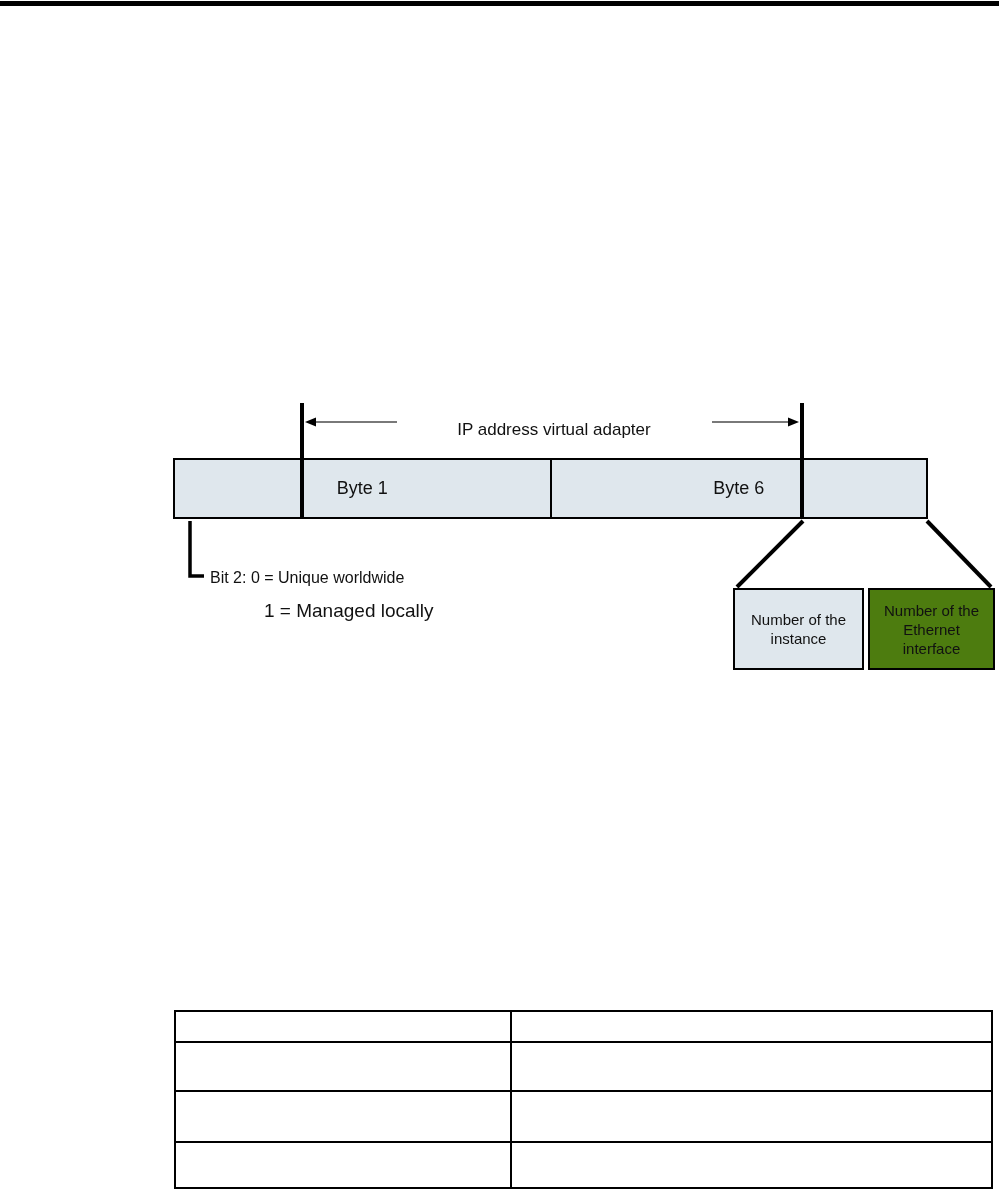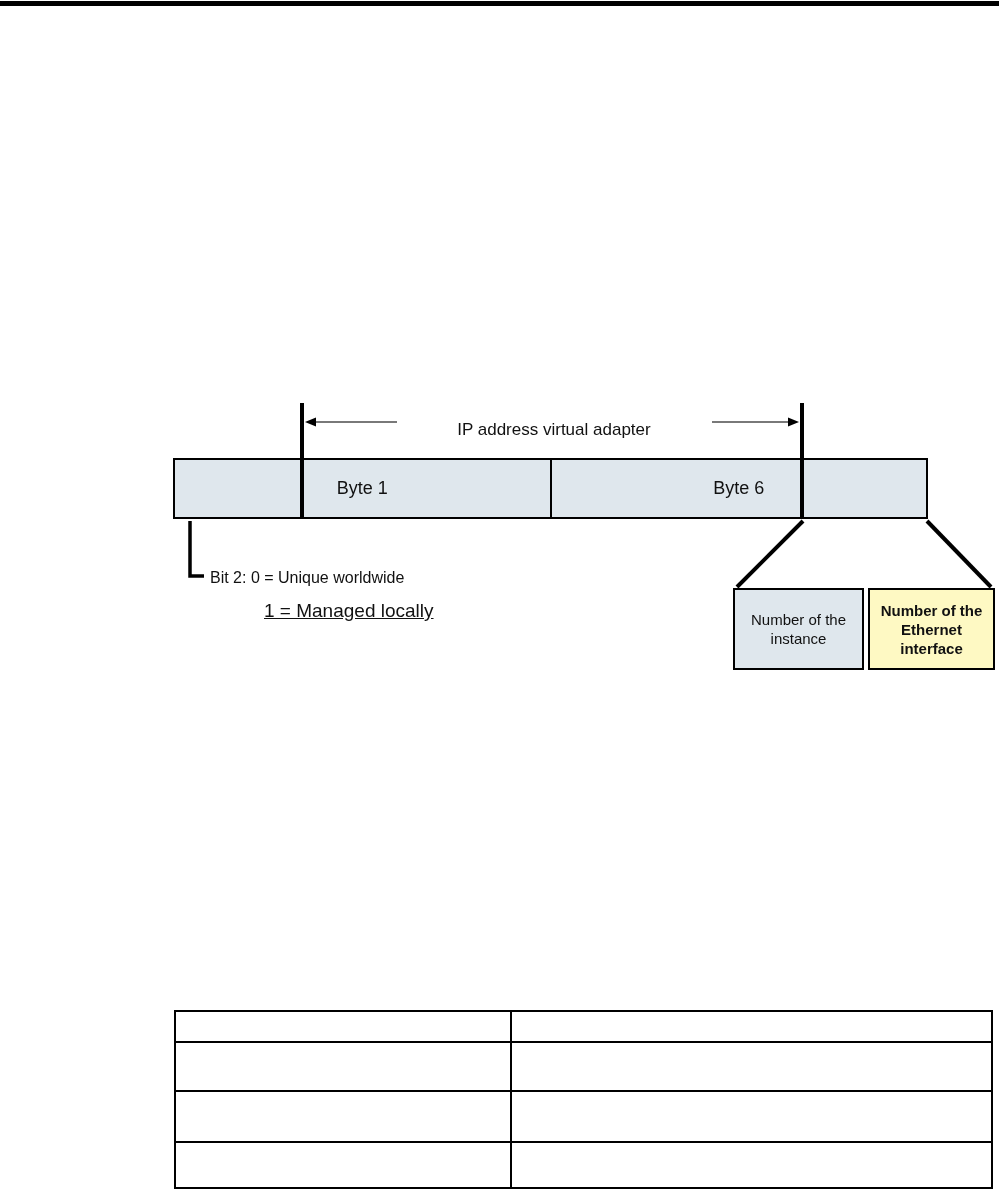--- a/index.html
+++ b/index.html
@@ -24,21 +24,21 @@
     display:flex;background:#dfe7ed;
   }
   .byte-cell{
     flex:1;display:flex;align-items:center;justify-content:center;
     font-size:18px;box-sizing:border-box;
     border-right:2px solid #000;
   }
   .byte-cell:last-child{border-right:none;}
   #overlay-svg{left:0;top:0;pointer-events:none;}
   #bit-note-1{left:210px;top:569px;font-size:16px;white-space:nowrap;}
-  #bit-note-2{left:264px;top:600px;font-size:19px;white-space:nowrap;text-decoration:underline;}
+  #bit-note-2{left:264px;top:600px;font-size:19px;white-space:nowrap;}
   .sub-box{
     box-sizing:border-box;border:2px solid #000;background:#dfe7ed;
     display:flex;align-items:center;justify-content:center;
     text-align:center;font-size:15px;line-height:19px;padding:0 5px;
   }
   #instance-box{left:733px;top:588px;width:131px;height:82px;}
   #ethernet-box{left:868px;top:588px;width:127px;height:82px;}
   
   #details-table{
     left:174px;top:1010px;width:819px;height:179px;
@@ -86,21 +86,21 @@
   <line x1="803" y1="521" x2="737" y2="587" stroke="#000" stroke-width="4"></line>
   <line x1="927" y1="521" x2="991" y2="587" stroke="#000" stroke-width="4"></line>
 </svg>
 
 <div class="abs" id="bit-note-1">Bit 2: 0 = Unique worldwide</div>
 <div class="abs" id="bit-note-2">1 = Managed locally</div>
 
 <div class="abs sub-box" id="instance-box" style="background: rgb(223, 231, 237);">
   <span>Number of the instance</span>
 </div>
-<div class="abs sub-box" id="ethernet-box" style="background: #fef9c3; font-weight: bold;">
+<div class="abs sub-box" id="ethernet-box" style="background: #4d7c0f;">
   <span>Number of the Ethernet interface</span>
 </div>
 
 <div class="abs" id="details-table">
   <div class="t-row t-row-1">
     <div class="t-cell t-cell-left"></div>
     <div class="t-cell t-cell-right"></div>
   </div>
   <div class="t-row t-row-2">
     <div class="t-cell t-cell-left"></div>

